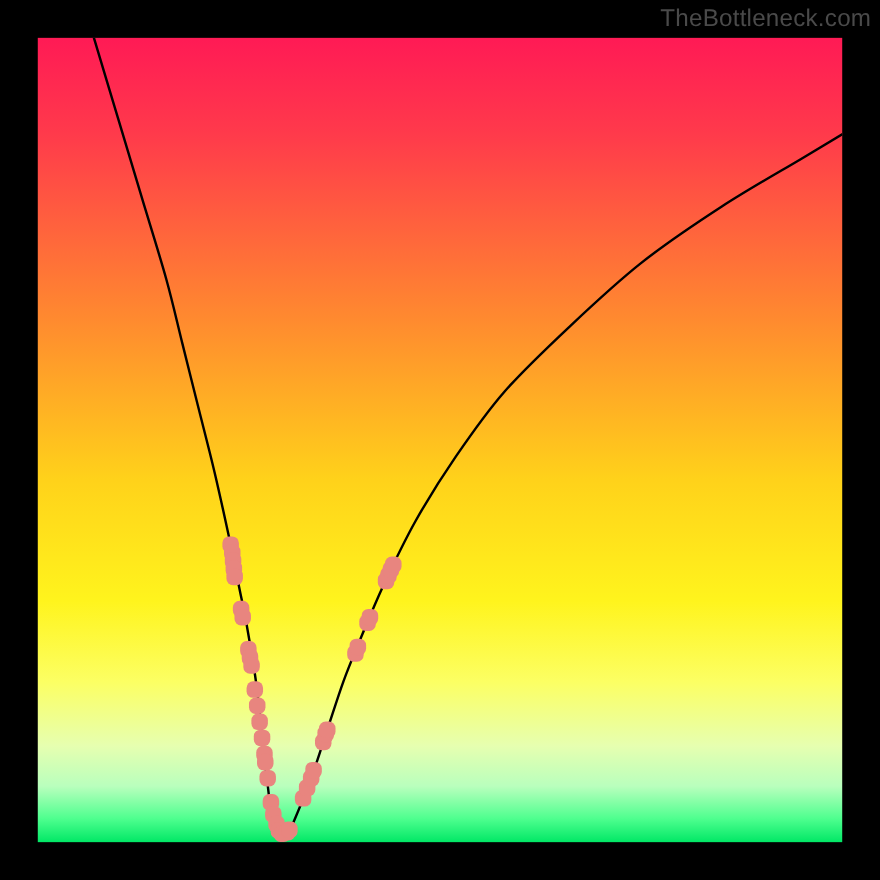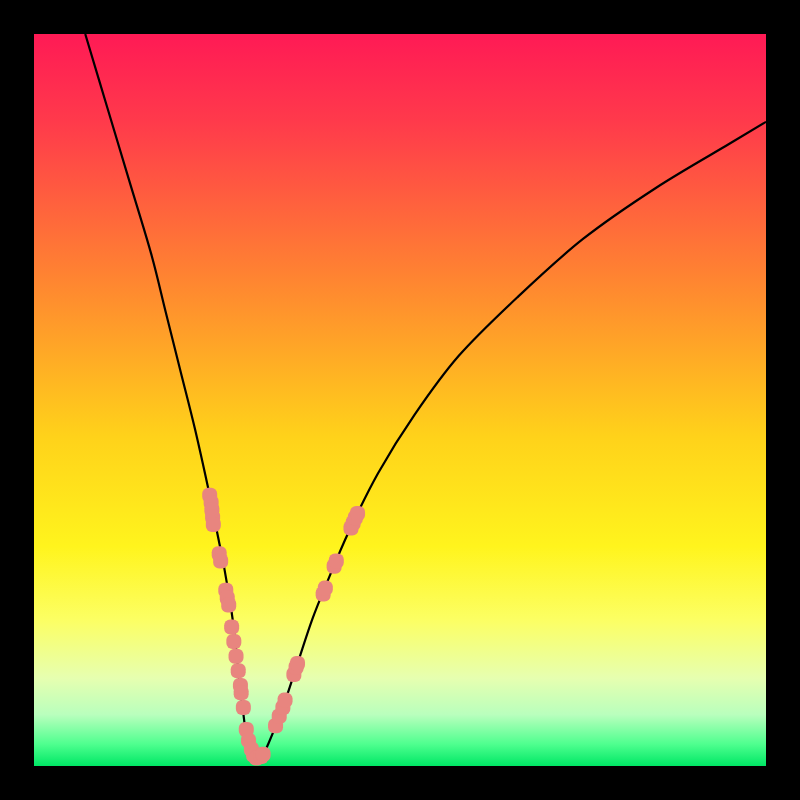--- a/index.html
+++ b/index.html
@@ -34,20 +34,21 @@
     width: 732px;
     height: 732px;
     overflow: hidden;
   }
   svg { display: block; }
 </style>
 </head>
 <body>
 
 <div class="outer">
+  <div class="watermark">TheBottleneck.com</div>
 
   <div class="plot">
     <svg id="chart-svg" viewBox="0 0 732 732" width="732" height="732">
       <defs>
         <linearGradient id="bg-grad" x1="0" y1="0" x2="0" y2="1">
             <stop offset="0%" stop-color="#ff1a55"></stop>
             <stop offset="12%" stop-color="#ff3a4b"></stop>
             <stop offset="35%" stop-color="#ff8a2f"></stop>
             <stop offset="55%" stop-color="#ffd21a"></stop>
             <stop offset="70%" stop-color="#fff41d"></stop>

